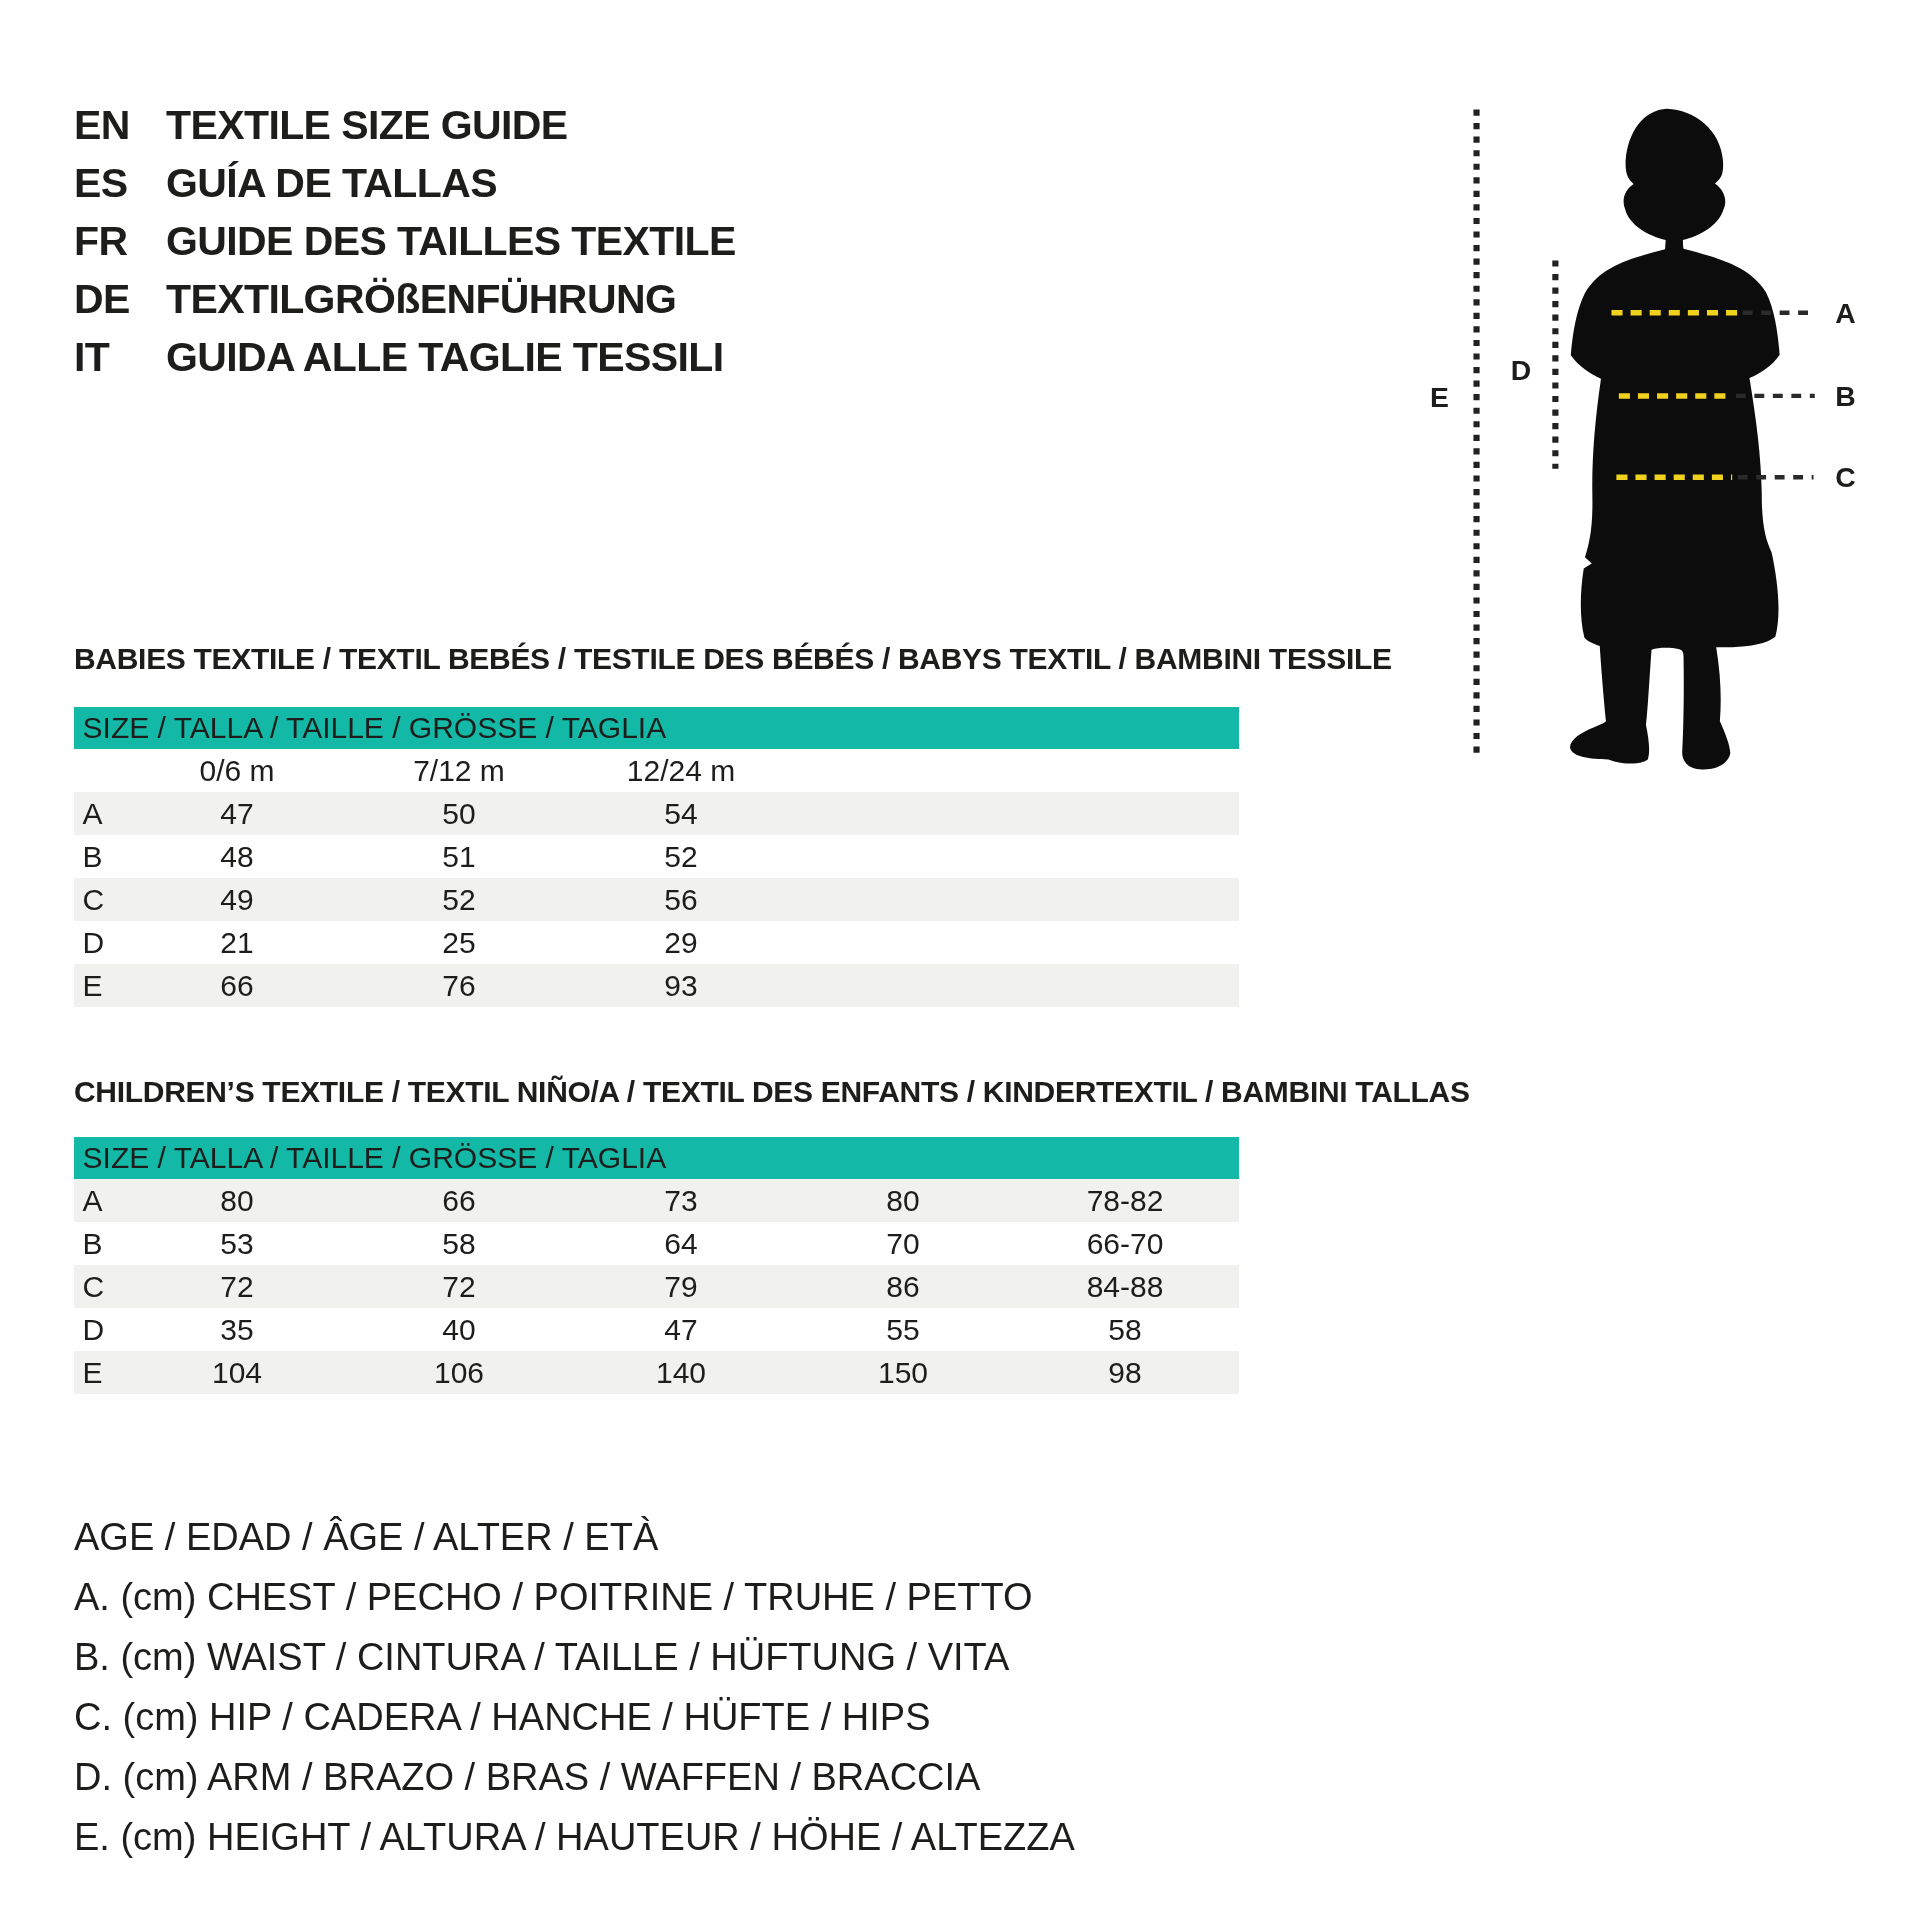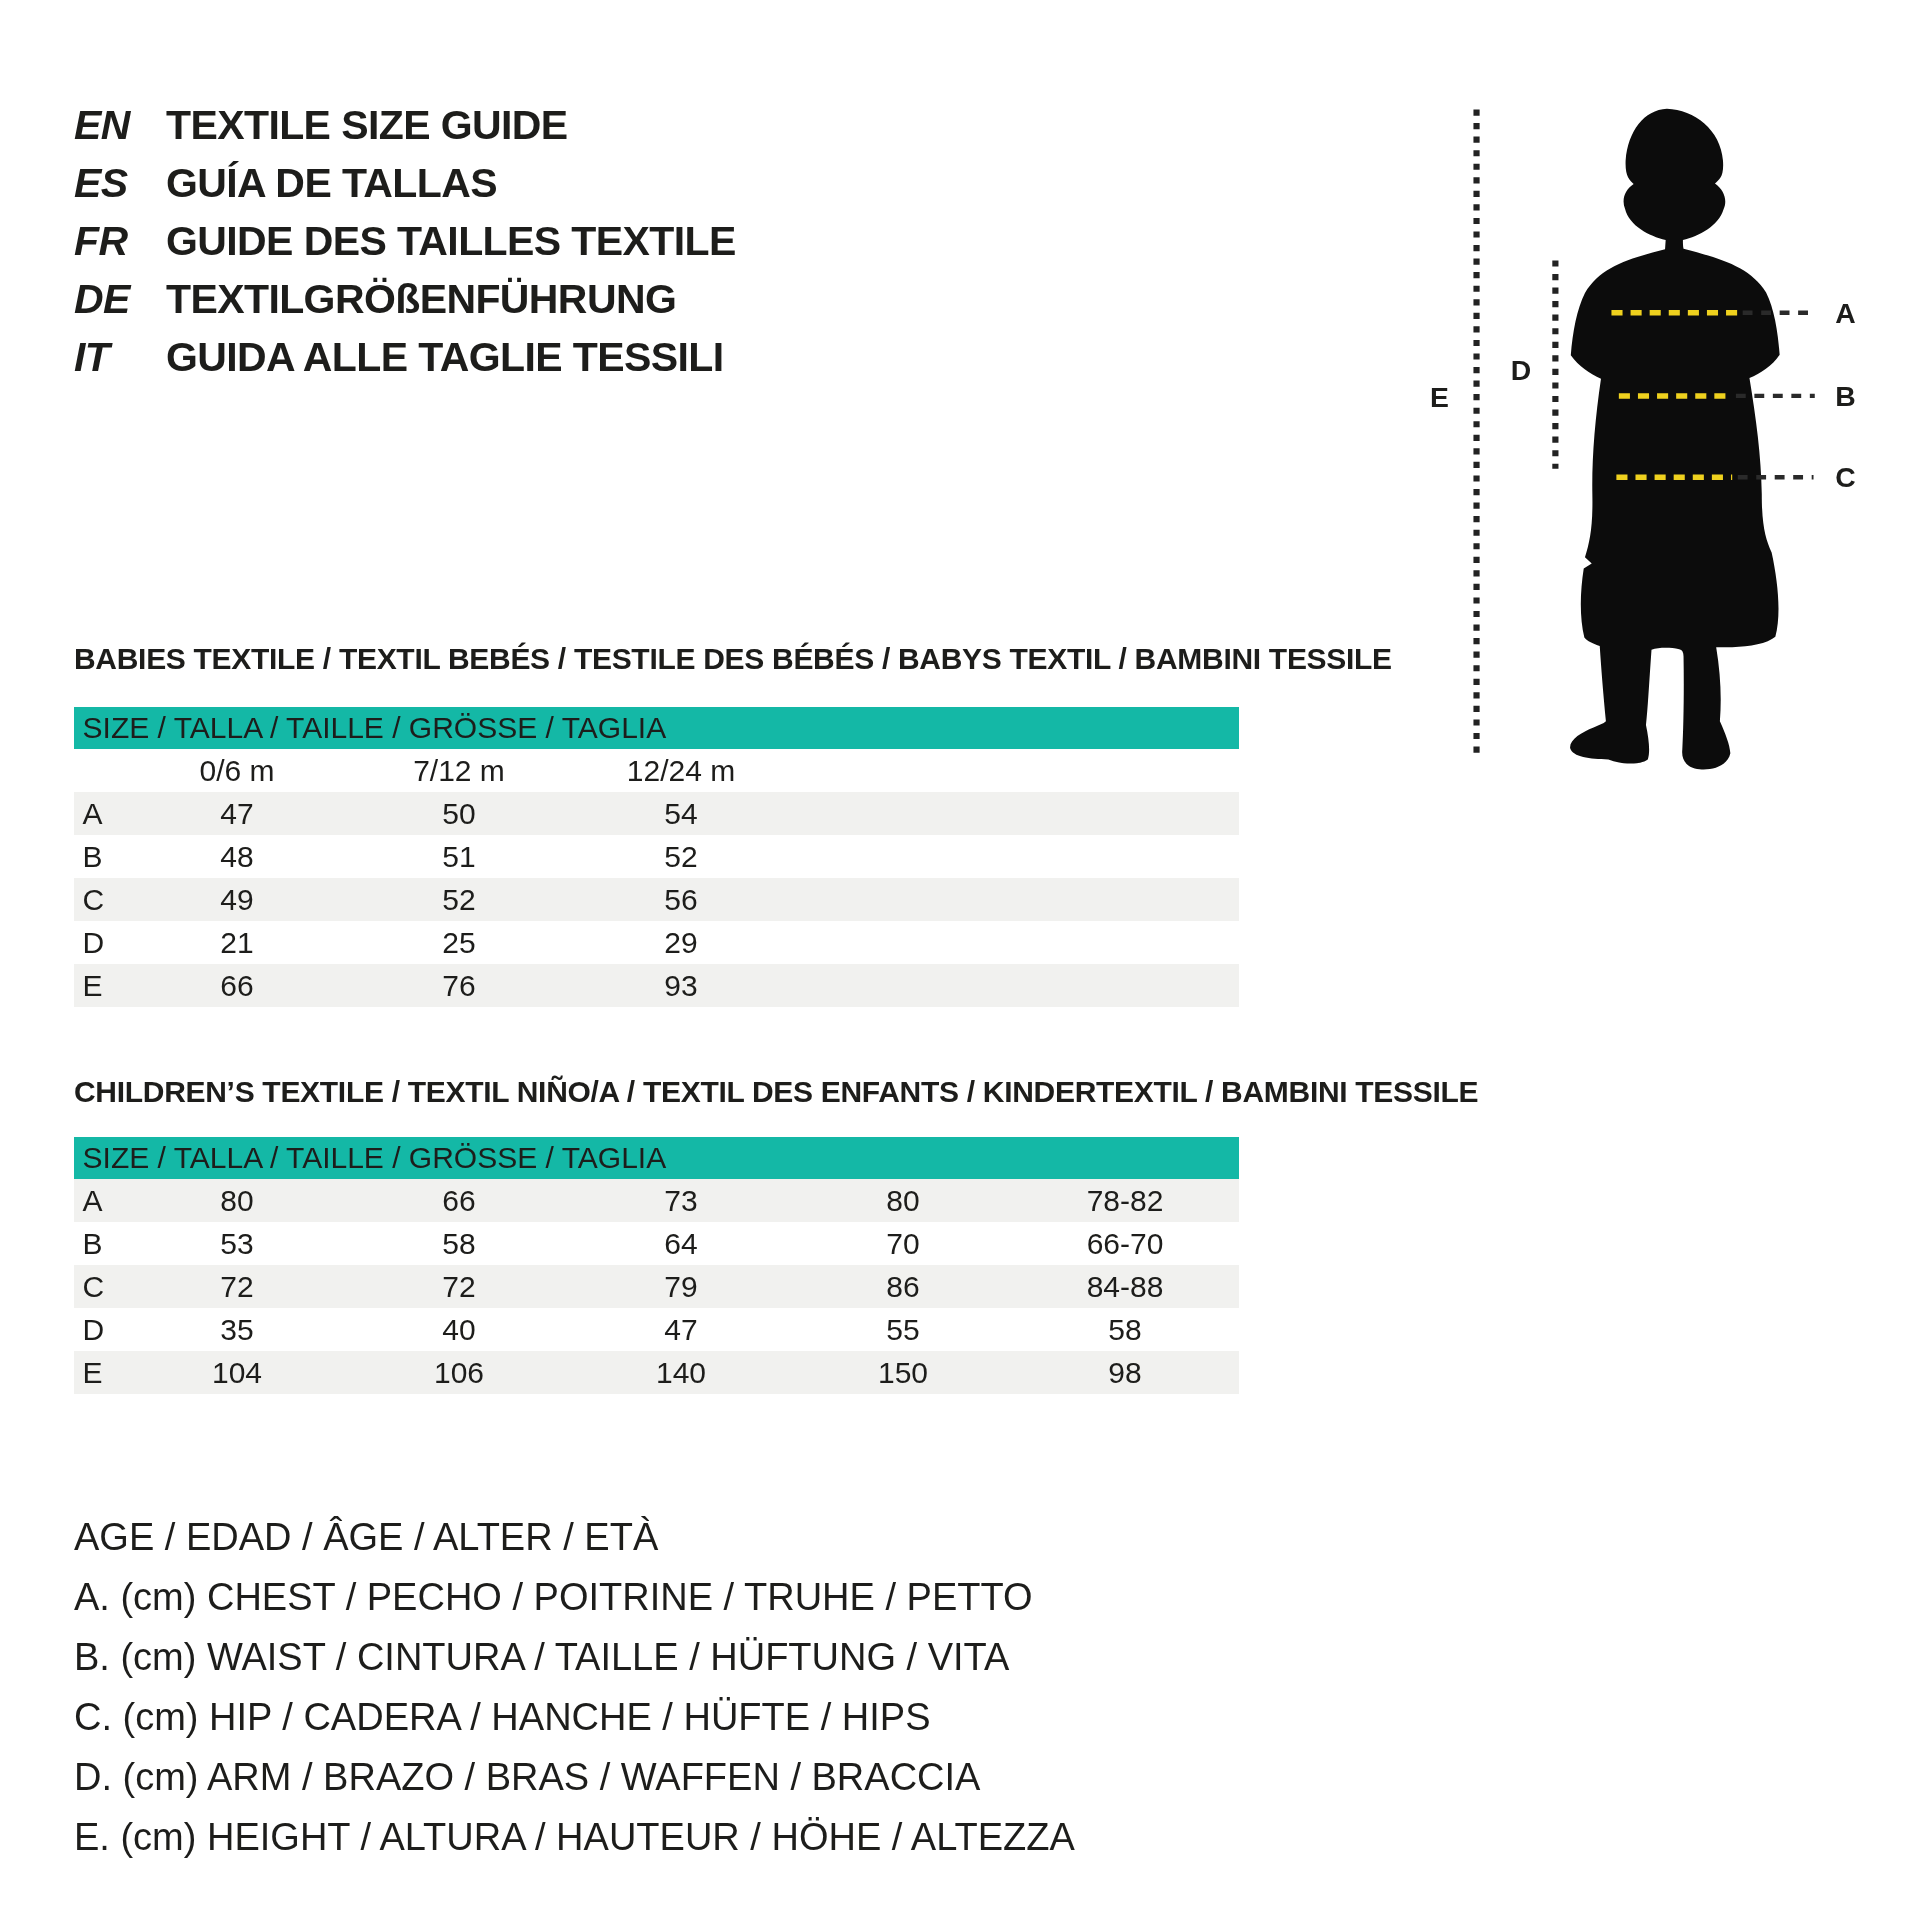--- a/index.html
+++ b/index.html
@@ -2,21 +2,21 @@
 <html style="font-size:10px"><head>
 <meta charset="utf-8">
 <style>
   html,body{margin:0;padding:0;background:#ffffff;}
   body{width:1926px;height:1926px;position:relative;font-family:"Liberation Sans","DejaVu Sans",sans-serif;color:#1d1d1b;}
   .abs{position:absolute;}
 
   
   .lang-block{left:74px;top:96px;width:1109px;}
   .lang-row{display:flex;height:58px;align-items:center;font-size:41px;font-weight:700;letter-spacing:-0.6px;}
-  .lang-code{width:92px;flex:0 0 92px;font-style:italic;}
+  .lang-code{width:92px;flex:0 0 92px;}
   .lang-title{flex:1;}
 
   
   .section-heading{font-size:30px;font-weight:700;letter-spacing:-0.3px;white-space:nowrap;}
   .babies-heading{left:74px;top:642px;}
   .children-heading{left:74px;top:1075px;}
 
   
   .size-table{width:1165px;}
   .babies-table{left:74px;top:707px;}
@@ -165,21 +165,21 @@
     <div class="cell">29</div>
   </div>
   <div class="trow cols3 data-row stripe">
     <div class="cell lbl">E</div>
     <div class="cell">66</div>
     <div class="cell">76</div>
     <div class="cell">93</div>
   </div>
 </div>
 
-<div class="abs section-heading children-heading">CHILDREN’S TEXTILE / TEXTIL NIÑO/A / TEXTIL DES ENFANTS / KINDERTEXTIL / BAMBINI TESSILE</div>
+<div class="abs section-heading children-heading">CHILDREN’S TEXTILE / TEXTIL NIÑO/A / TEXTIL DES ENFANTS / KINDERTEXTIL / BAMBINI TALLAS</div>
 
 <div class="abs size-table children-table">
   <div class="size-bar">SIZE / TALLA / TAILLE / GRÖSSE / TAGLIA</div>
   <div class="trow cols5 data-row stripe">
     <div class="cell lbl">A</div>
     <div class="cell">80</div>
     <div class="cell">66</div>
     <div class="cell">73</div>
     <div class="cell">80</div>
     <div class="cell">78-82</div>

